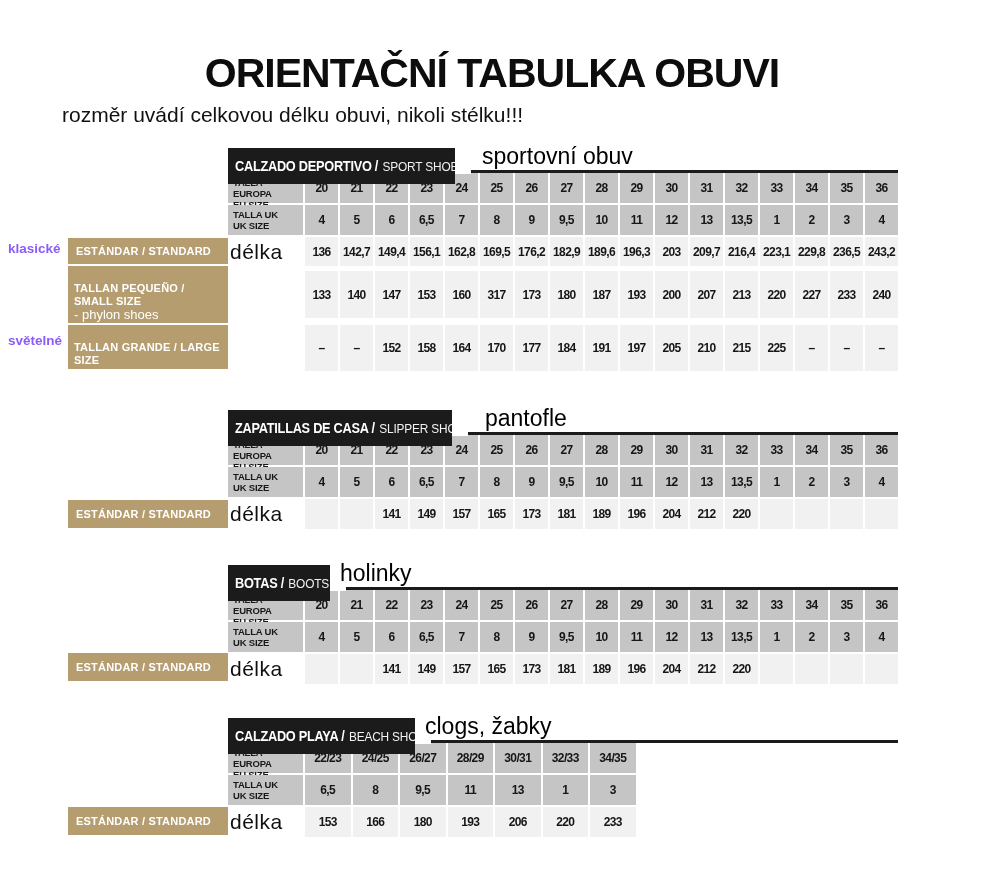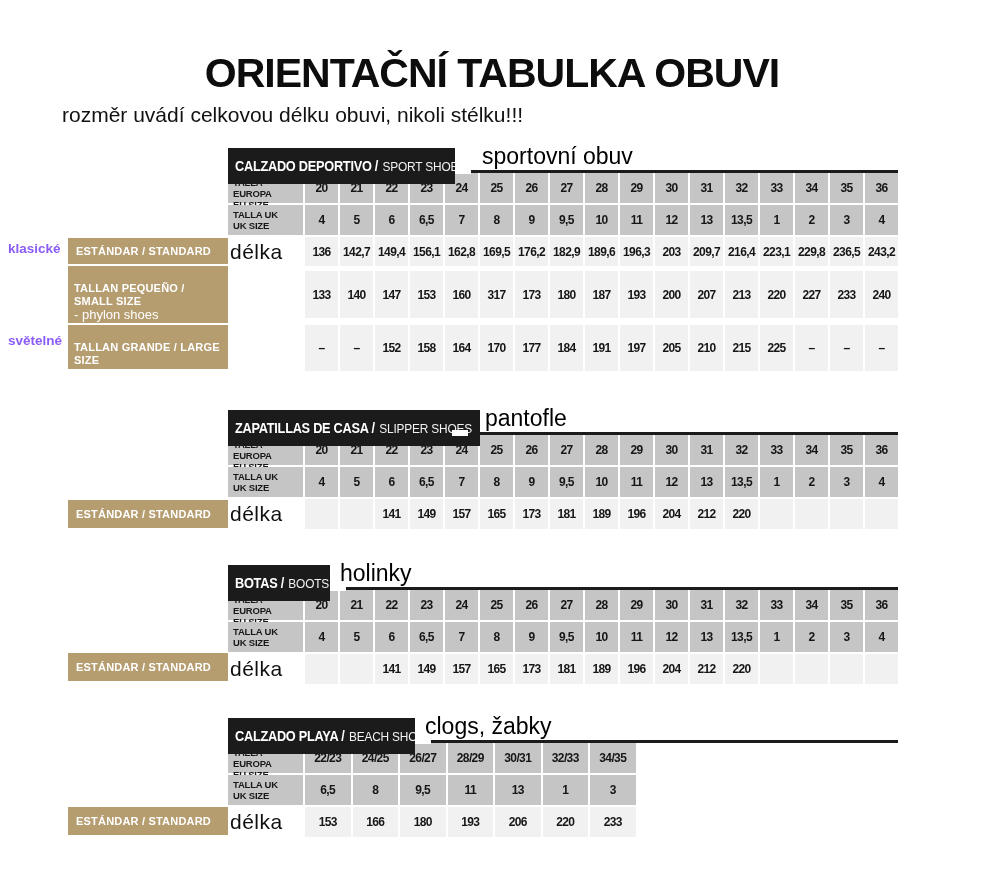--- a/index.html
+++ b/index.html
@@ -191,21 +191,21 @@
         <div class="sb-item">- vulcanized shoes</div>
         <div class="sb-item">- classic shoes</div>
       </div>
   </div>
   <div class="sidebox sb-multi" style="top:325px;height:44px">
     <div class="sb-title">TALLAN GRANDE / LARGE SIZE</div>
   </div>
 
   <div class="section" style="top:410px;height:122px">
     <div class="toprule"></div>
-    <div class="bar" style="width:252px">
+    <div class="bar" style="width:224px">
       <span class="bar-inner">
         <span class="es">ZAPATILLAS DE CASA /</span>
         <span class="en">SLIPPER SHOES</span>
       </span>
     </div>
     <div class="bar-gap" style="left:224px"></div>
     <div class="czech" style="left:257px">pantofle</div>
     <div class="table cols17">
       <div class="trow rh30">
         <div class="labelcell hlabel">TALLA EUROPA

